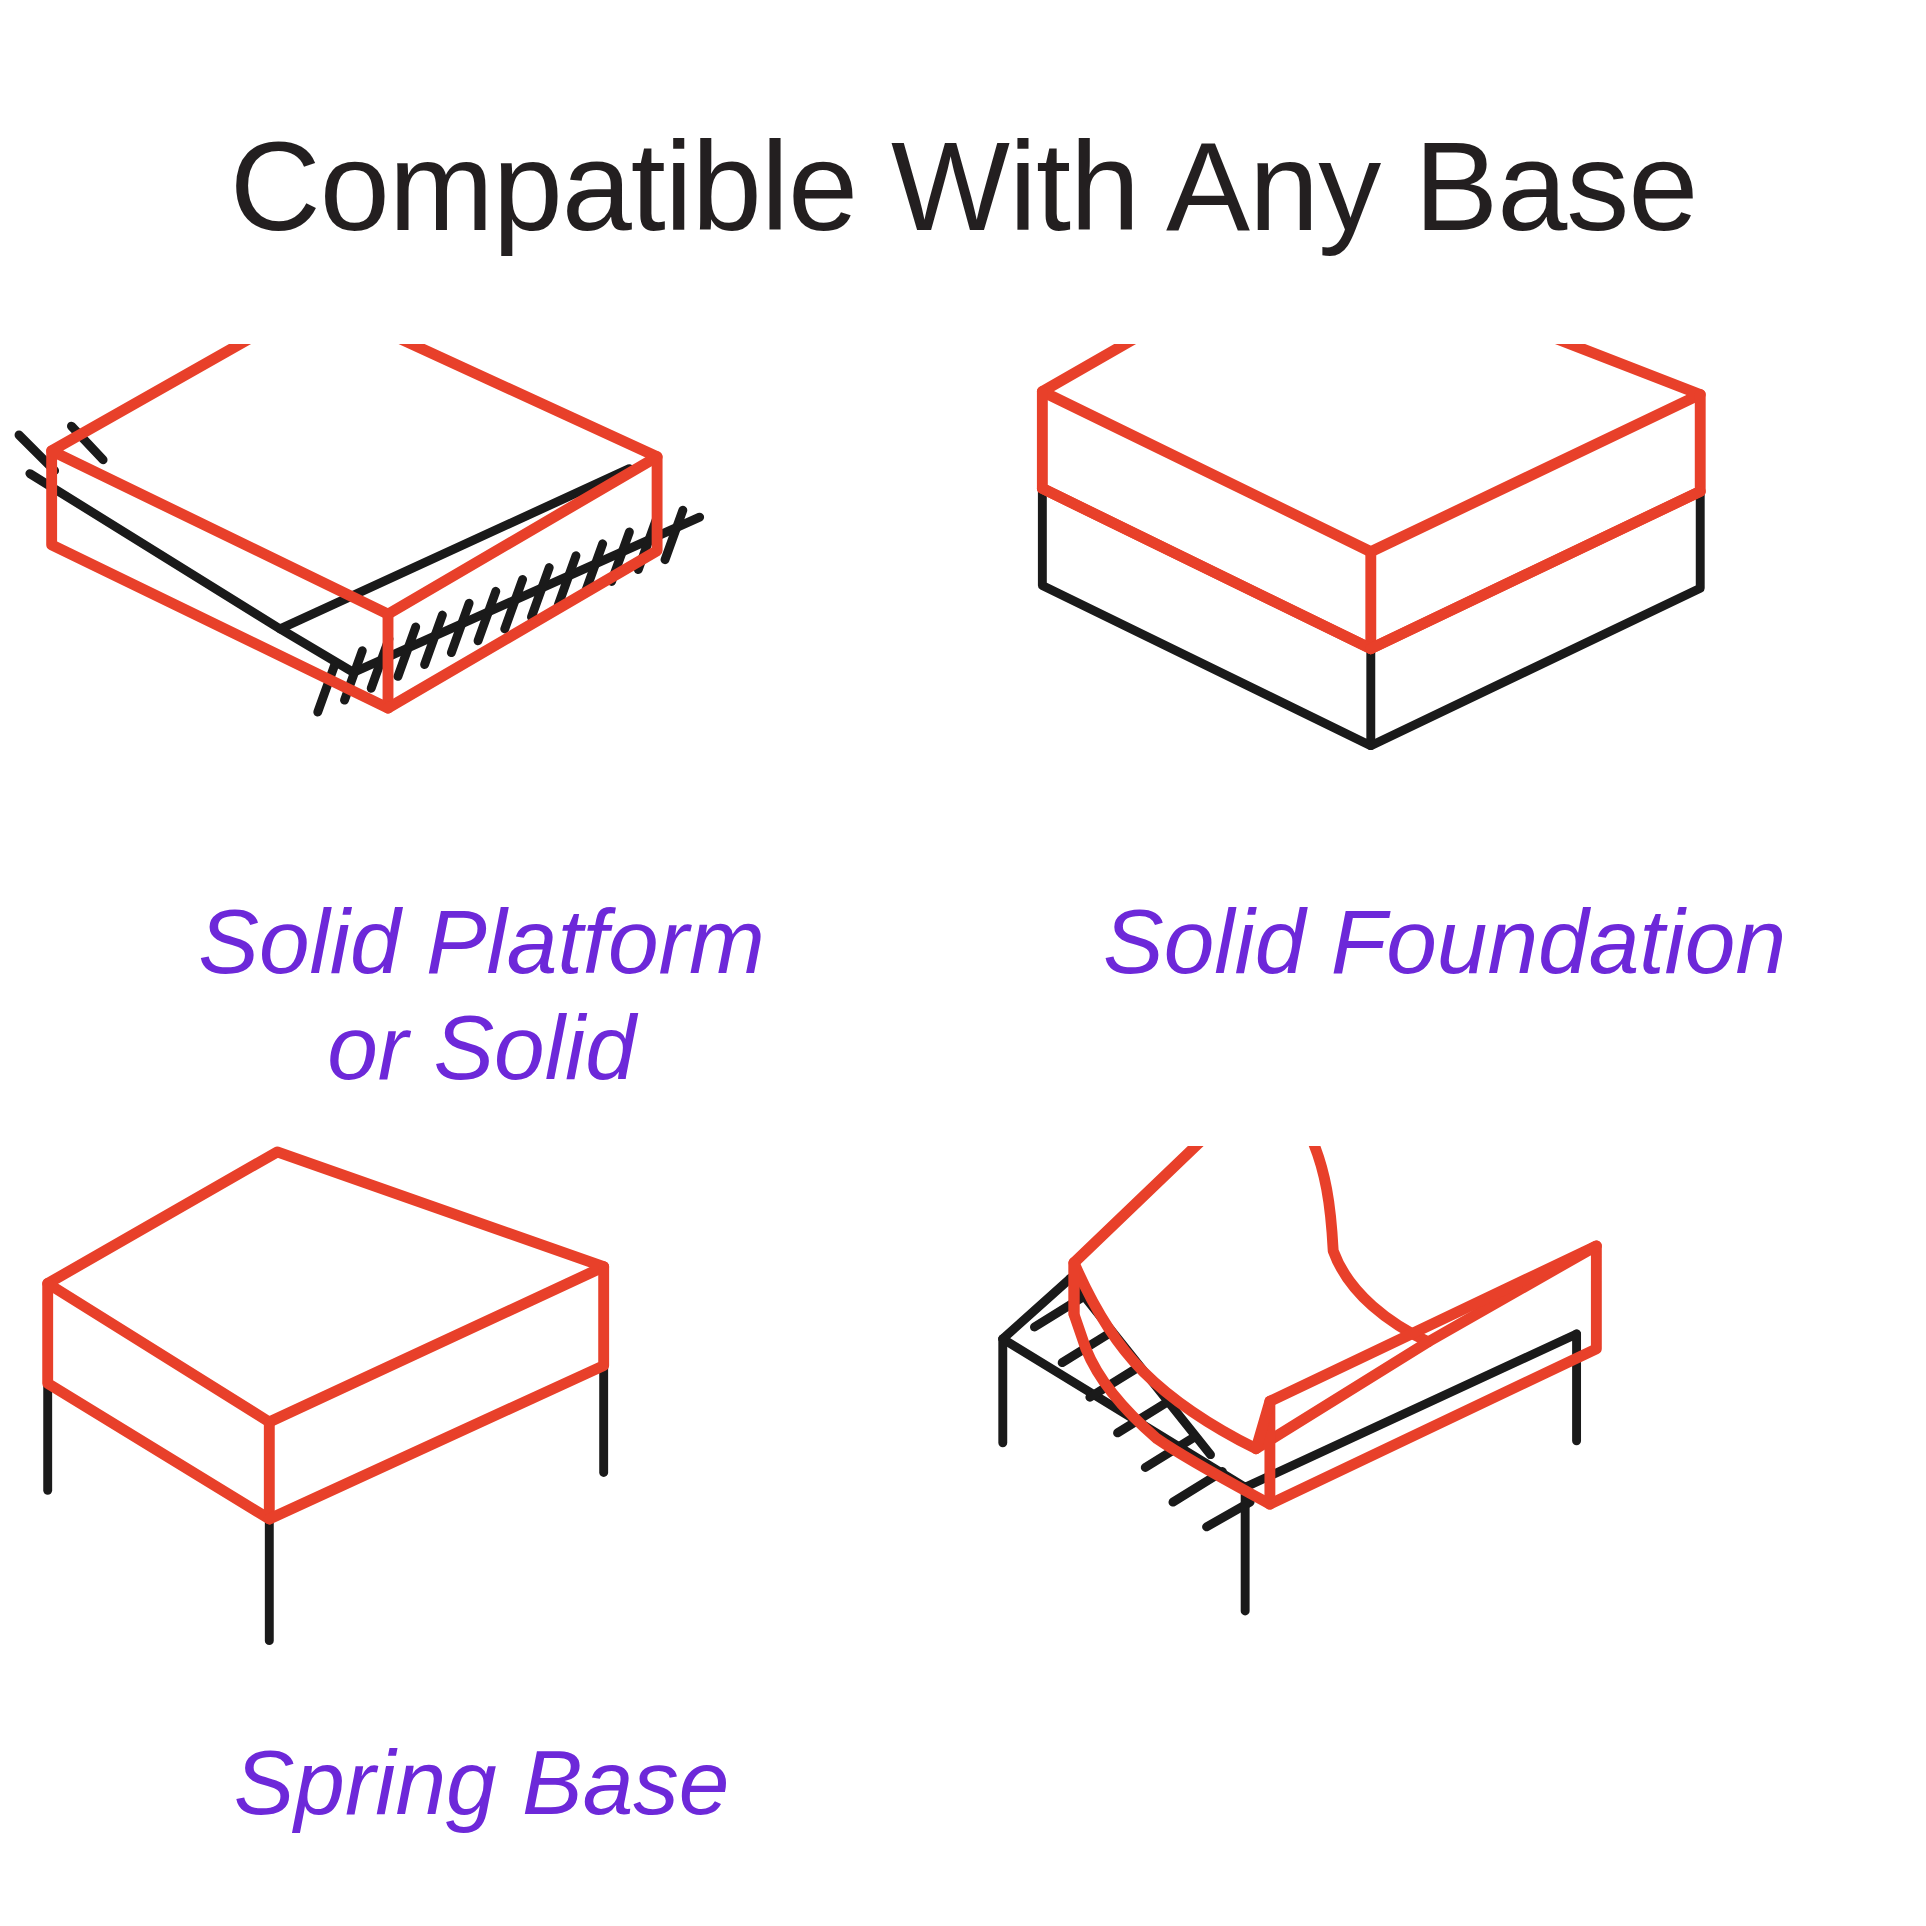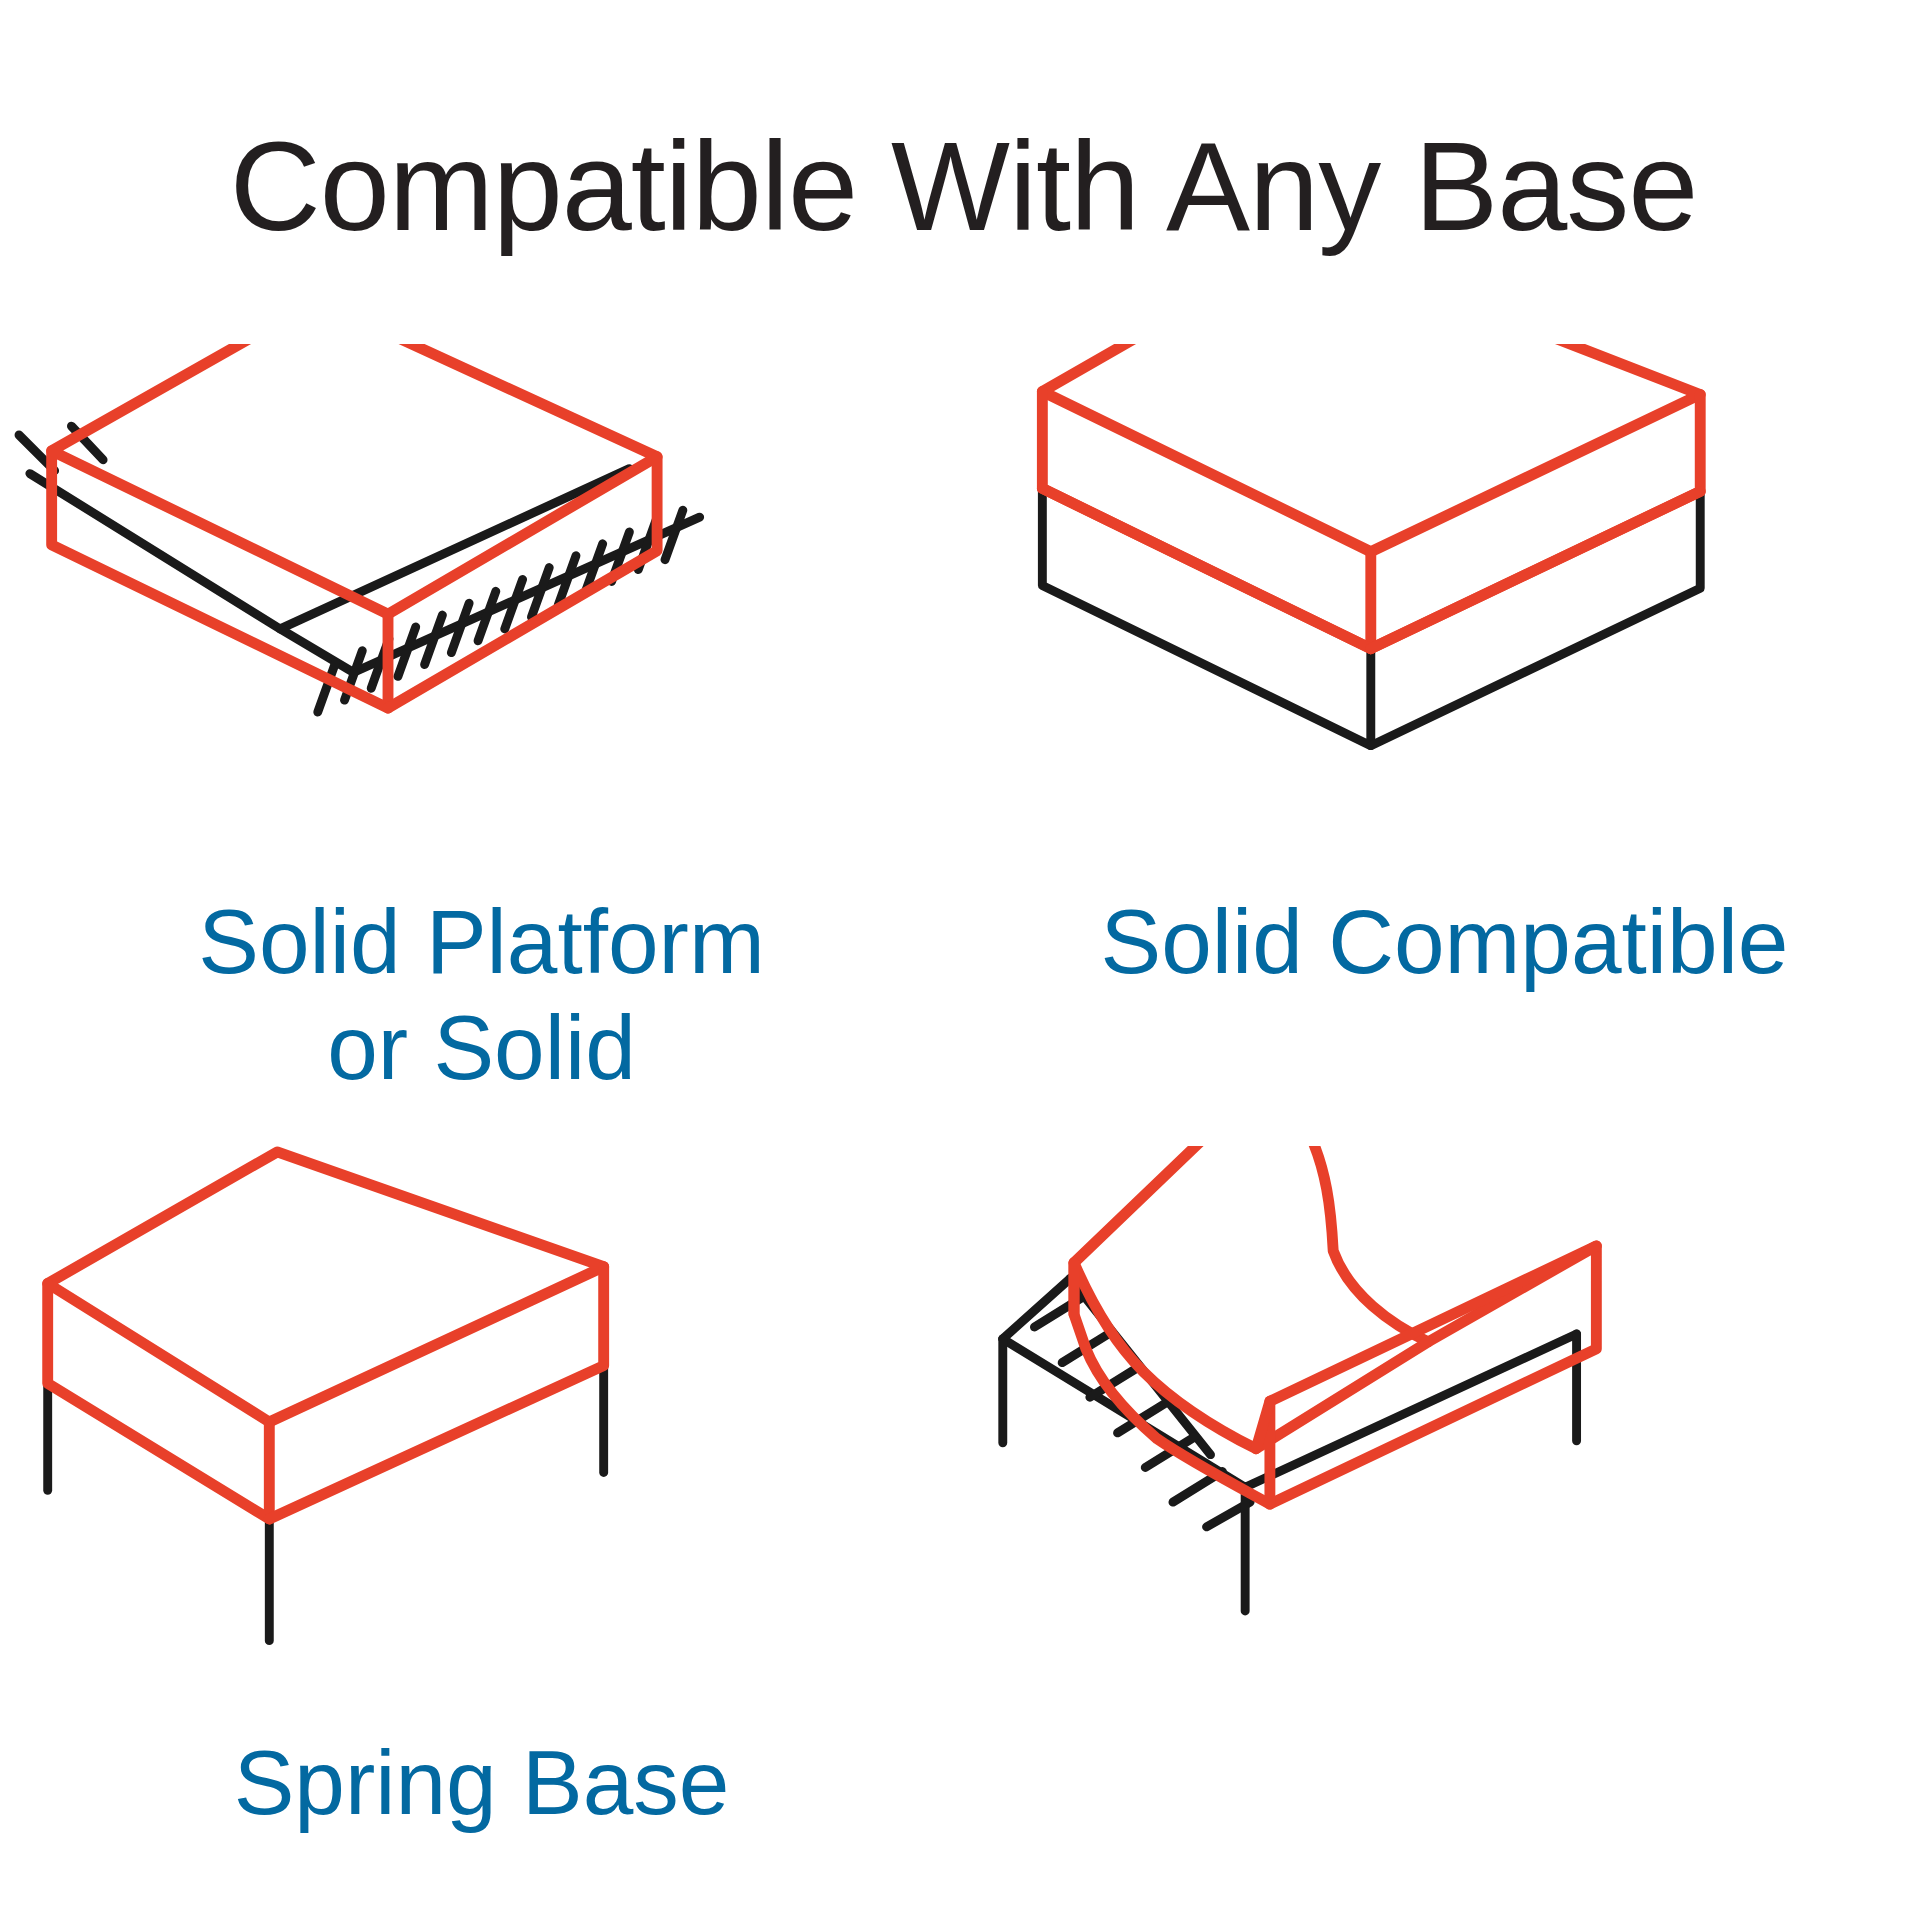--- a/index.html
+++ b/index.html
@@ -65,21 +65,22 @@
   }
   .caption {
     position: absolute;
     left: 0;
     top: 545px;
     width: 963px;
     text-align: center;
     font-size: 91px;
     line-height: 1.17;
     font-weight: 400;
-    color: #0369a1;
+    color: #6d28d9;
+    font-style: italic;
   }
   .caption .line { display: block; white-space: nowrap; }
   .caption-single { top: 584px; }
 </style>
 </head>
 <body>
 
 <div id="infographic">
 
   <div class="page-title">Compatible With Any Base</div>
@@ -144,21 +145,21 @@
 
             <path d="M 412 308 L 745 149 L 745 51"></path>
 
             <path d="M 80 146 L 412 308"></path>
 
             <path d="M 412 308 L 745 149"></path>
           </g>
         </svg>
       </div>
       <div class="caption">
-        <span class="line">Solid Compatible</span>
+        <span class="line">Solid Foundation</span>
       </div>
     </div>
 
     <div class="cell cell-2">
       <div class="illustration">
         <svg viewBox="0 0 973 560" xmlns="http://www.w3.org/2000/svg">
           <g fill="none" stroke="#1A1A1A" stroke-width="9" stroke-linecap="round" stroke-linejoin="round">
 
             <path d="M 48 240 L 272 377 L 610 222"></path>
 

